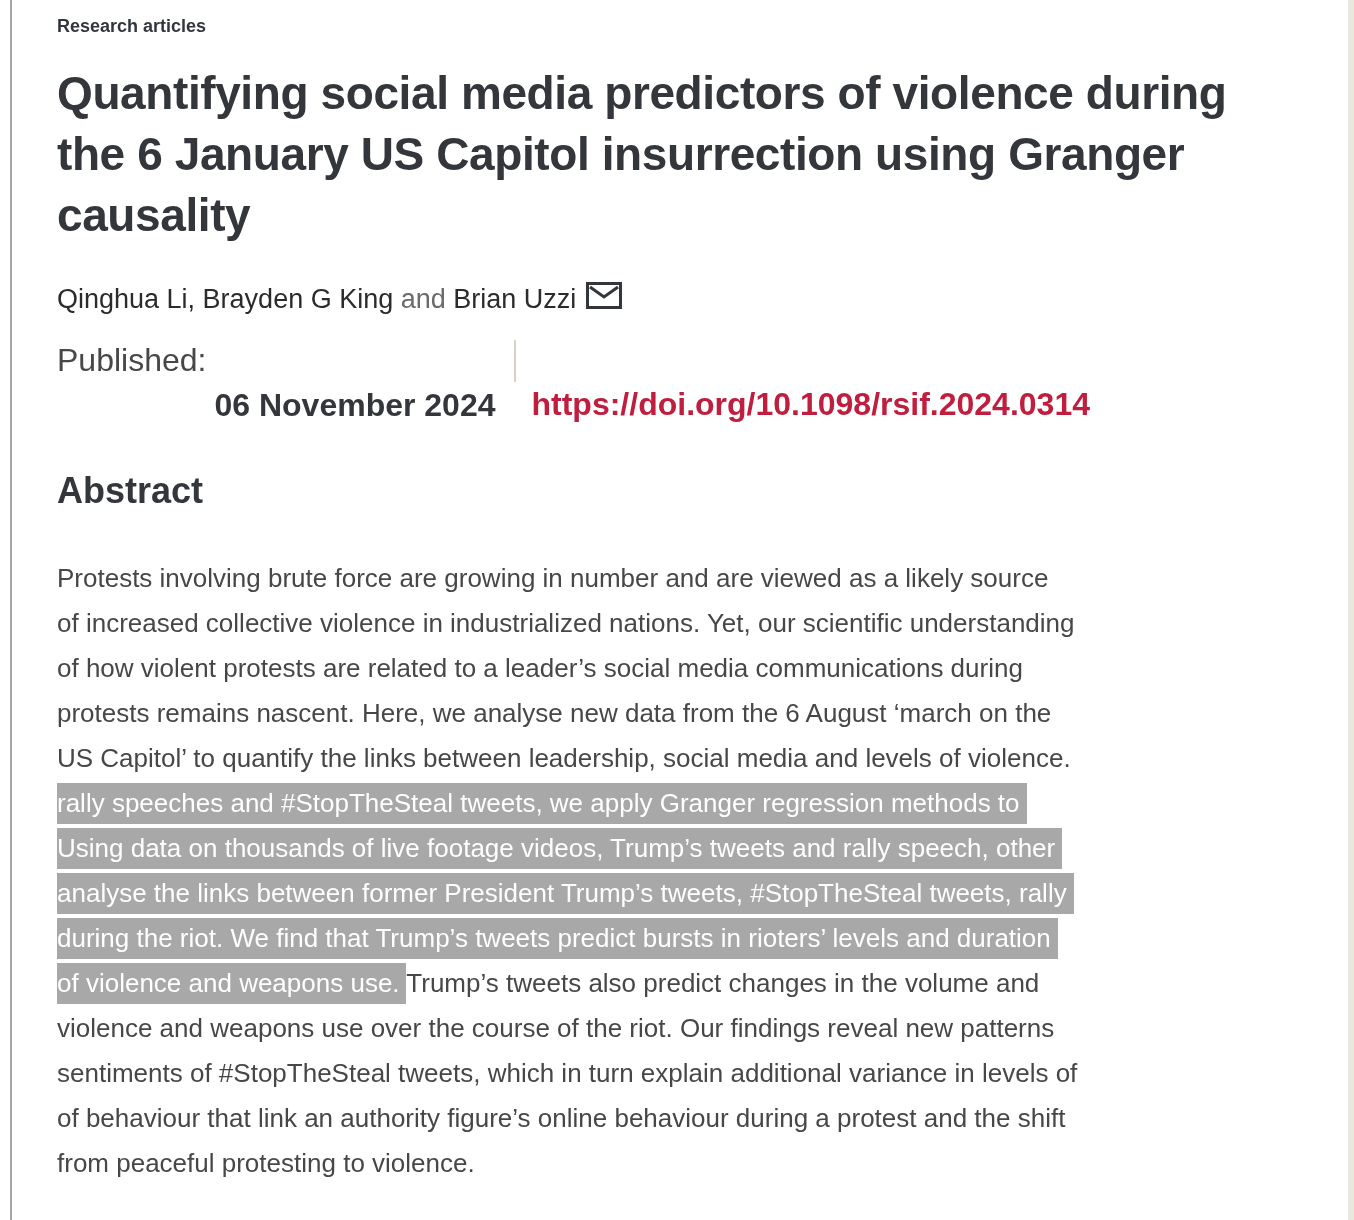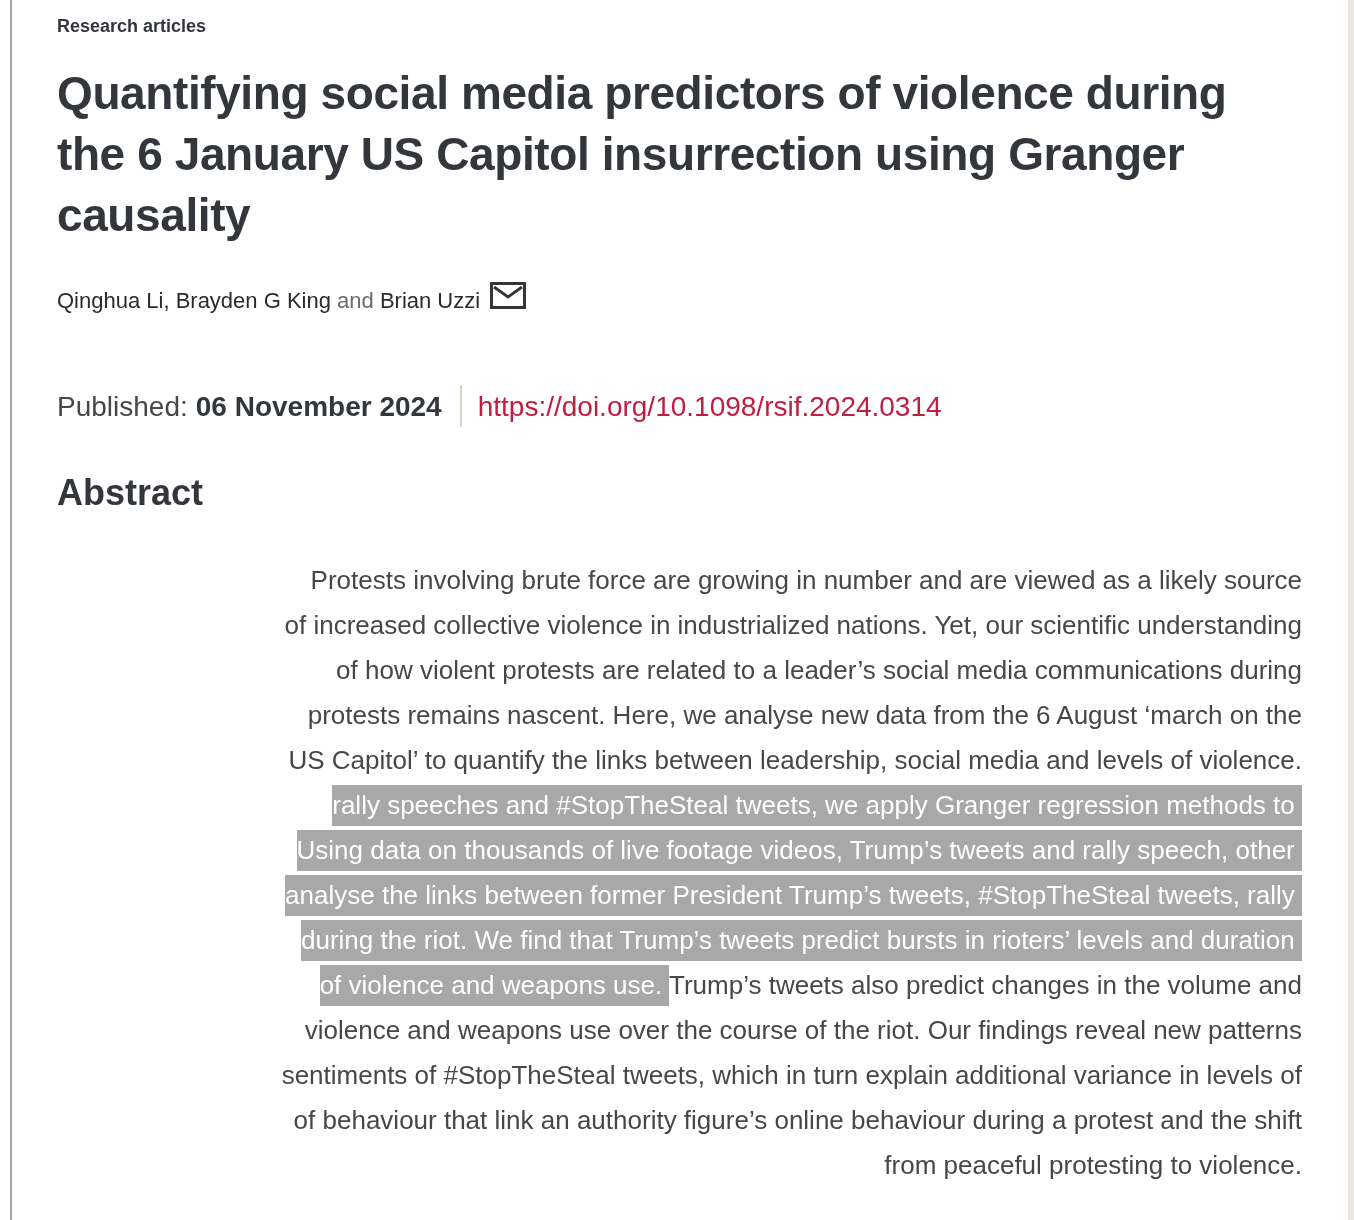--- a/index.html
+++ b/index.html
@@ -46,66 +46,66 @@
     width: 1175px;
     font-size: 46px;
     line-height: 61px;
     font-weight: 700;
     letter-spacing: -0.4px;
     color: var(--ink_dark, #33373c);
   }
 
   .authors {
     margin-top: 36px;
-    font-size: 22px;
+    font-size: 27px;
     line-height: 34px;
     color: var(--ink_name, #2b2b2b);
   }
   .authors .and { color: var(--ink_muted, #6a6a6a); white-space: pre; }
   .authors .mail-icon { vertical-align: -1px; margin-left: 10px; }
 
   .published {
     margin-top: 24px;
     display: flex;
-    align-items: flex-end;
-    font-size: 28px;
+    align-items: flex-start;
+    font-size: 32px;
     line-height: 40px;
   }
   .published .label { color: var(--ink_body, #4a4a4a); }
   .published .date { font-weight: 700; color: var(--ink_dark, #33373c); margin-left: 8px; margin-top: 45px; }
   .published .divider {
     width: 2px; height: 42px;
     background: var(--divider_tan, #d8d2c6);
     margin: 0 16px 0 18px;
   }
   .published .doi {
     color: var(--accent_red, #c01e3e);
-    font-weight: 400;
+    font-weight: 700;
     text-decoration: none;
     cursor: pointer;
+    margin-top: 44px;
   }
 
   .abs-heading {
     margin-top: 44px;
     font-size: 36px;
     line-height: 44px;
     font-weight: 700;
     color: var(--ink_dark, #33373c);
   }
 
   .abstract-body {
     margin-top: 43px;
     font-size: 26px;
     color: var(--ink_body, #474747);
   }
   .abstract-body .line {
     height: 45px;
     line-height: 45px;
     white-space: nowrap;
-    text-align: right;
   }
   .abstract-body .seg { white-space: pre; }
   .abstract-body .seg.hl {
     background: var(--highlight_gray, #a8a8a8);
     color: #ffffff;
     padding-top: 5px;
     padding-bottom: 6px;
   }
 </style>
 </head>

